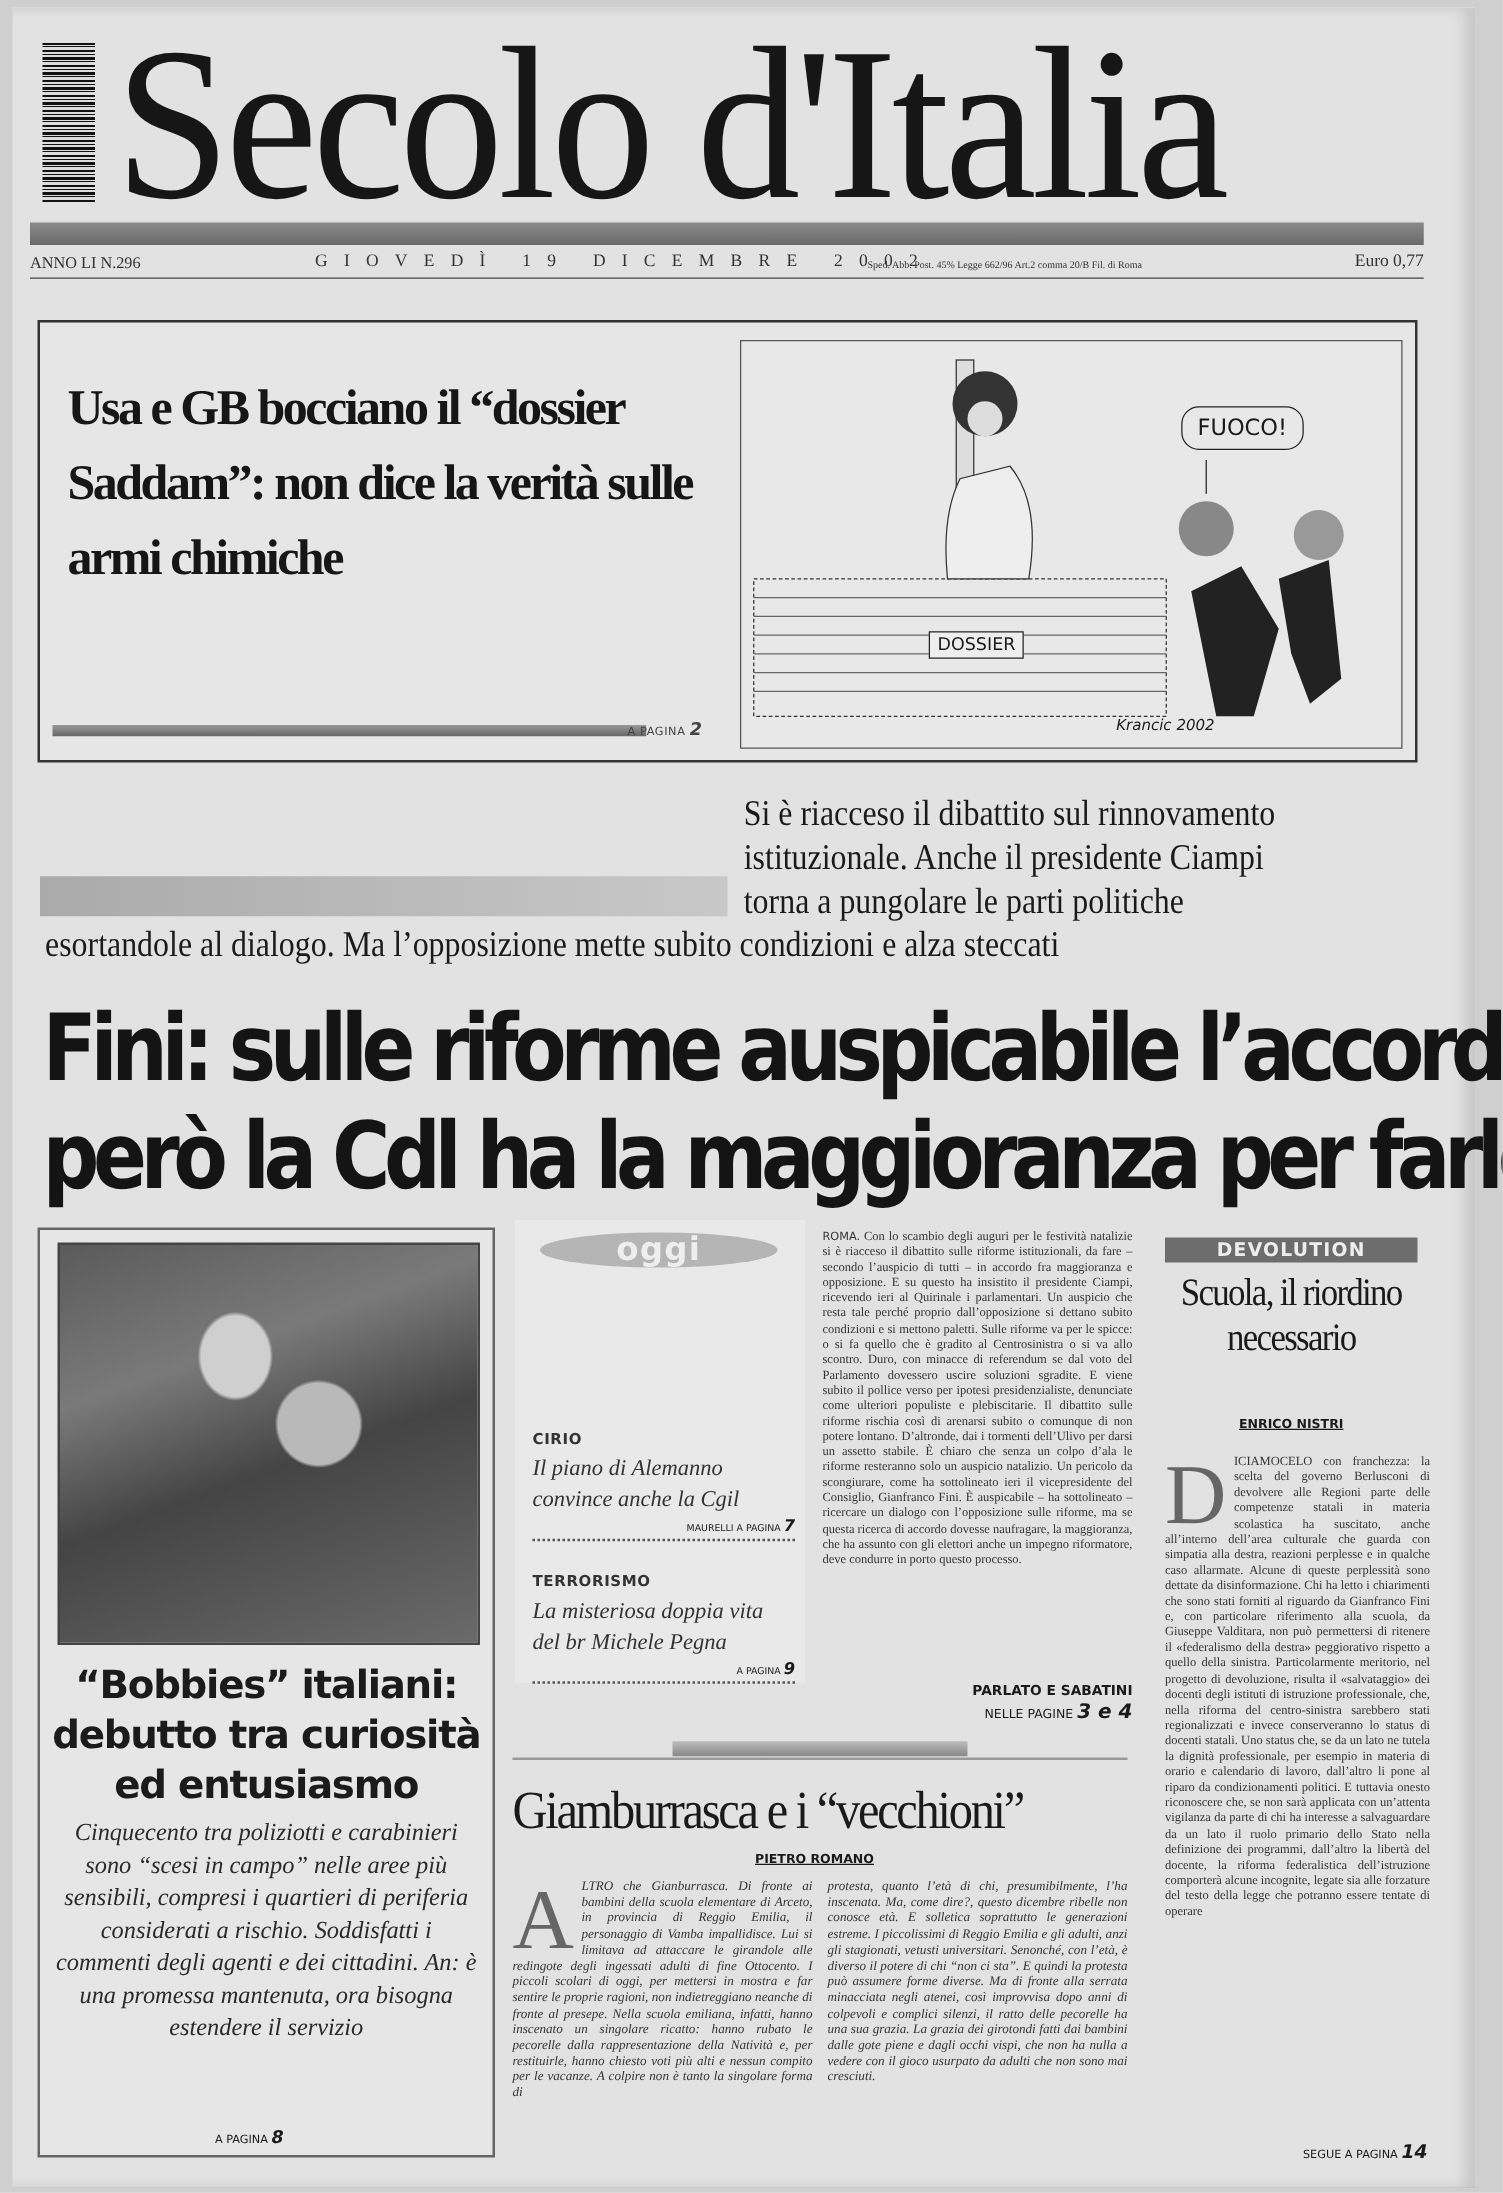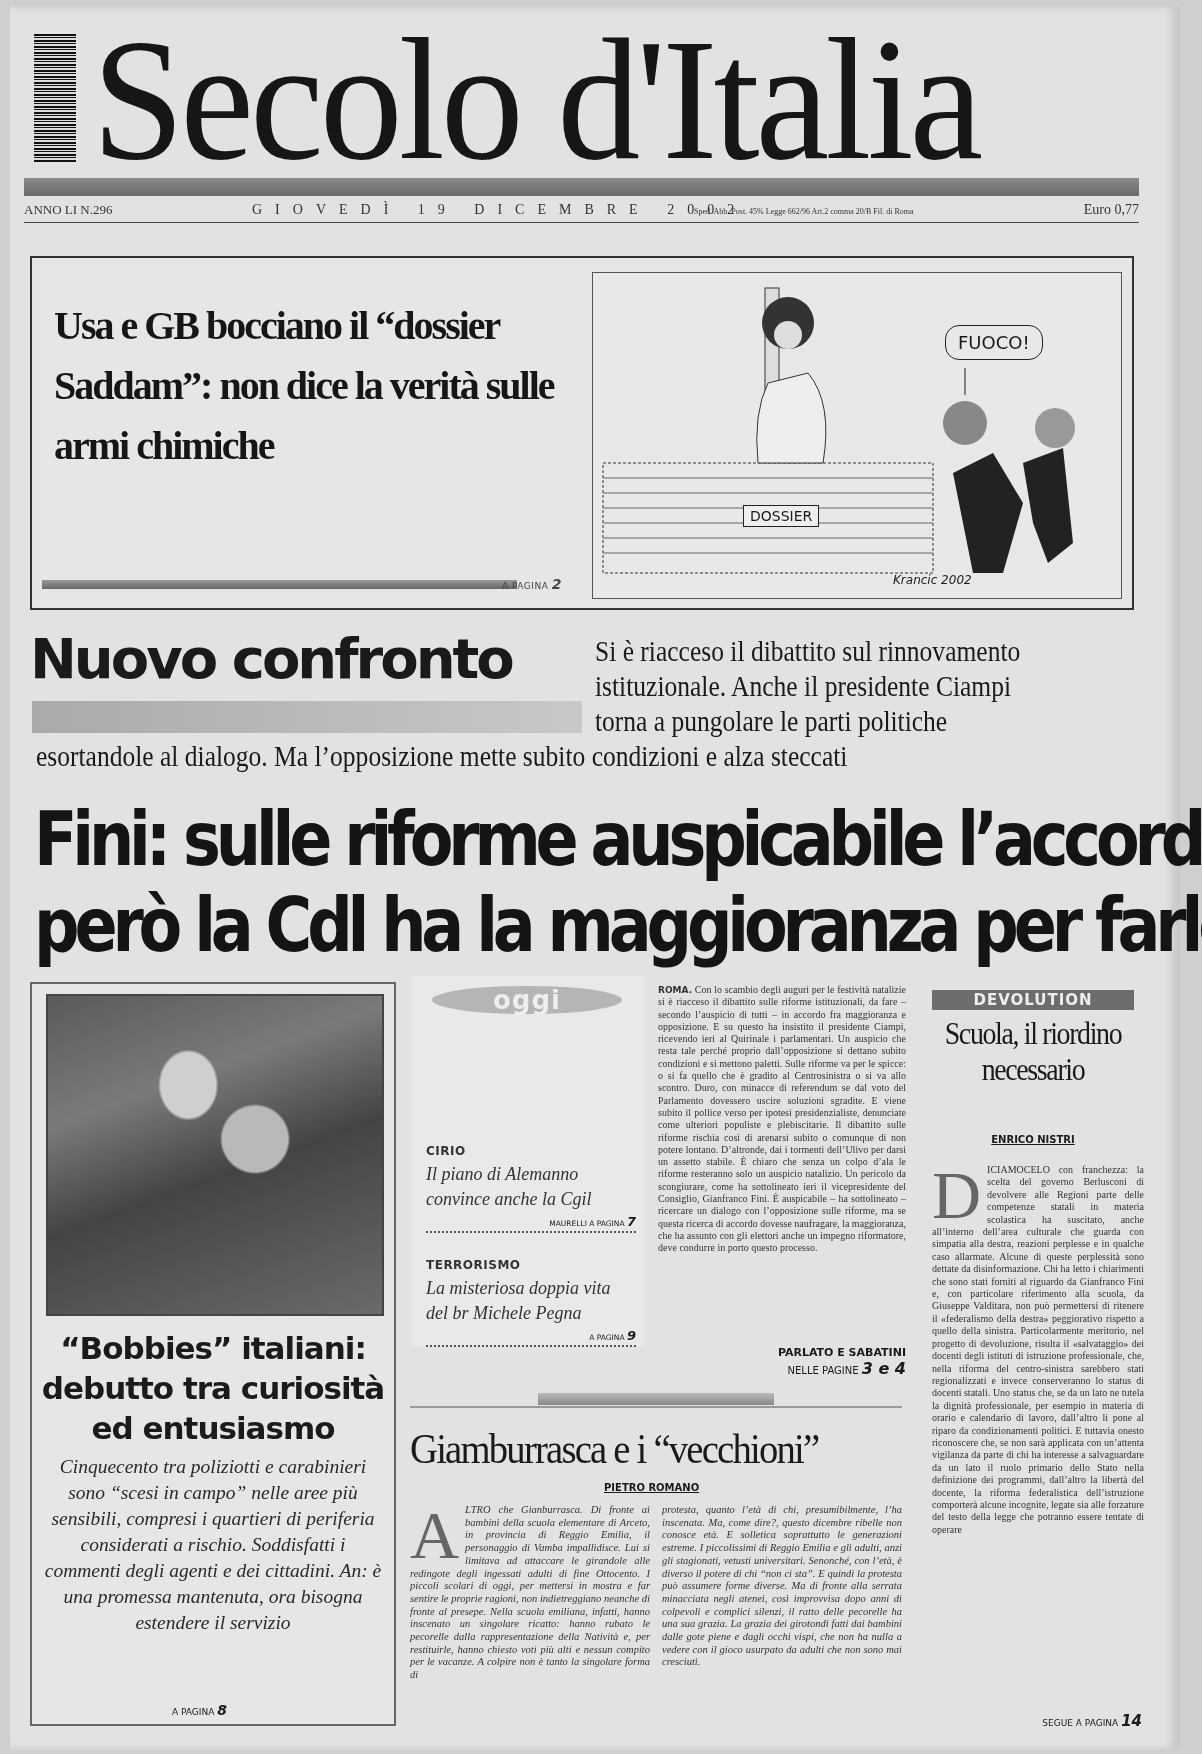--- a/index.html
+++ b/index.html
@@ -42,21 +42,21 @@
   
   .oggi{left:402px;top:970px;width:232px;height:370px;background:#e9e9e9;}
   .oggi-logo{left:20px;top:10px;width:190px;height:28px;border-radius:50%;background:#b5b5b5;color:#eee;text-align:center;font-family:"DejaVu Sans",sans-serif;font-weight:bold;font-size:26px;line-height:28px;letter-spacing:1px;}
   .oggi-item{left:14px;width:210px;}
   .oggi-kicker{font-family:"DejaVu Sans",sans-serif;font-weight:bold;font-size:12px;letter-spacing:0.5px;color:#333;}
   .oggi-title{font-style:italic;font-size:18px;line-height:25px;color:#333;margin-top:4px;}
   .oggi-ref{text-align:right;font-size:7.5px;font-family:"DejaVu Sans",sans-serif;margin-top:2px;border-bottom:2px dotted #555;padding-bottom:2px;}
   .oggi-ref b{font-size:13px;font-style:italic;}
   
   .center-art{left:648px;top:978px;width:248px;font-size:10px;line-height:12.3px;color:#333;text-align:justify;}
-  .center-art .lead{font-family:"DejaVu Sans",sans-serif;font-weight:bold;font-size:9px;}
+  .center-art .lead{font-family:"DejaVu Sans",sans-serif;font-weight:normal;font-size:9px;}
   .center-sig{left:700px;top:1340px;width:196px;text-align:right;font-family:"DejaVu Sans",sans-serif;font-size:10px;}
   .center-sig b{font-size:11px;}
   .center-sig .pages b{font-size:16px;font-style:italic;}
   
   .rightcol{left:912px;top:978px;width:222px;height:750px;}
   .devo{left:10px;top:6px;width:202px;height:20px;background:#6d6d6d;color:#eee;font-family:"DejaVu Sans",sans-serif;font-weight:bold;font-size:15px;text-align:center;line-height:20px;letter-spacing:1px;}
   .scuola{left:10px;top:32px;width:202px;text-align:center;font-size:31px;line-height:36px;letter-spacing:-1.5px;transform:scaleX(0.9);}
   .author-r{left:10px;top:150px;width:202px;text-align:center;font-family:"DejaVu Sans",sans-serif;font-weight:bold;font-size:10px;text-decoration:underline;}
   .dropcap{font-size:68px;line-height:58px;float:left;margin:2px 6px 0 0;color:#666;}
   .right-body{left:10px;top:180px;width:212px;font-size:10px;line-height:12.4px;color:#333;text-align:justify;}
@@ -109,21 +109,20 @@
         <circle cx="372" cy="150" r="22" fill="#888"></circle>
         <circle cx="462" cy="155" r="20" fill="#999"></circle>
         <line x1="372" y1="95" x2="372" y2="122" stroke="#222"></line>
       </svg>
       <div class="abs bubble">FUOCO!</div>
       <div class="abs dossier-tag">DOSSIER</div>
       <div class="abs signature">Krancic 2002</div>
     </div>
   </div>
 
-  <div class="abs nc-title">Nuovo confronto</div>
   <div class="abs nc-grey"></div>
   <div class="abs nc-lead">
     <div>Si è riacceso il dibattito sul rinnovamento</div>
     <div>istituzionale. Anche il presidente Ciampi</div>
     <div>torna a pungolare le parti politiche</div>
   </div>
   <div class="abs nc-lead2">esortandole al dialogo. Ma l’opposizione mette subito condizioni e alza steccati</div>
 
   <div class="abs main-headline">
     <div>Fini: sulle riforme auspicabile l’accordo</div>

